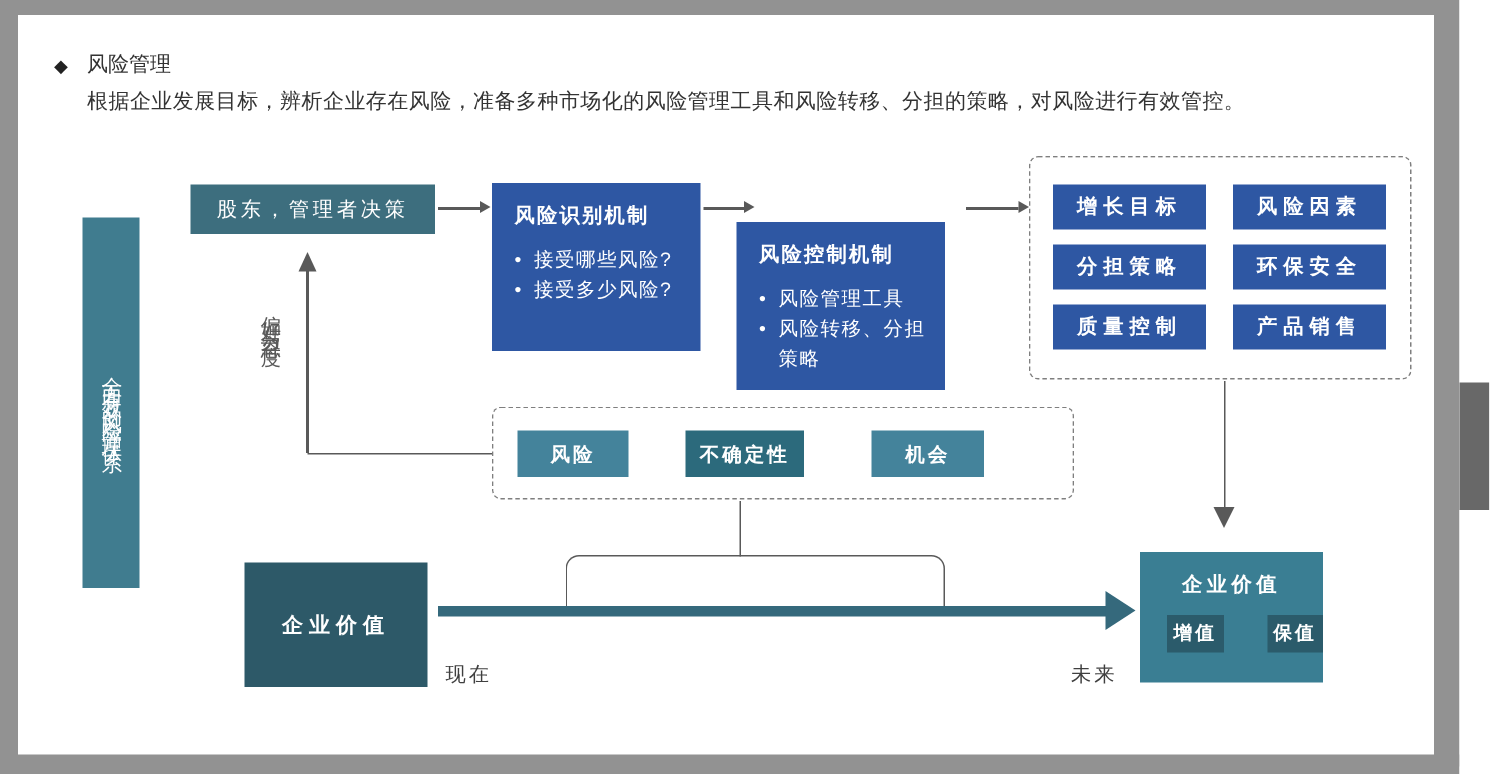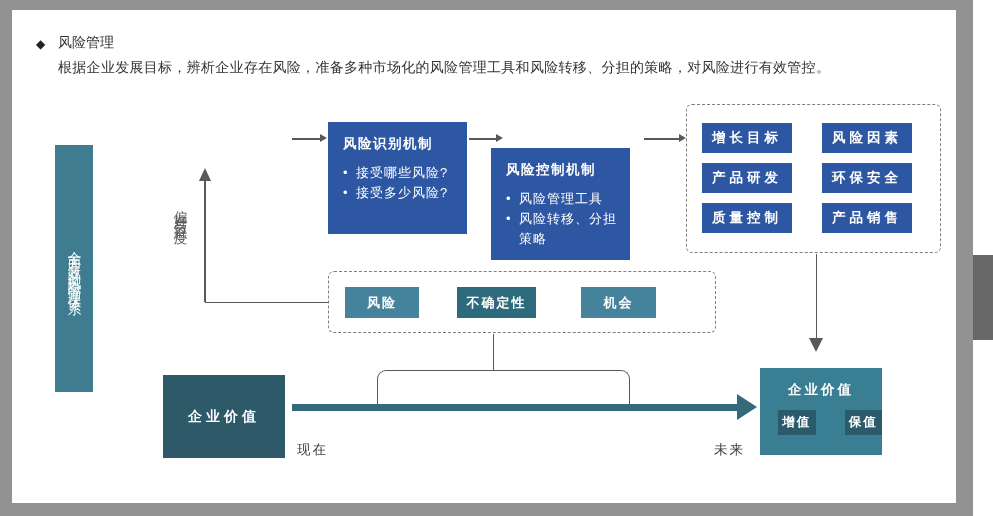--- a/index.html
+++ b/index.html
@@ -36,21 +36,21 @@
   .blue-box .bb-list { margin-top:10px; }
   .blue-box .bb-item { display:flex; font-size:13px; letter-spacing:1px; line-height:1.55; }
   .blue-box .bb-dot { width:13px; flex:0 0 13px; }
 
   .identify-box { left:328px; top:122px; }
   .control-box  { left:491px; top:122px;margin-top:26px; }
 
   
   .areas-panel { position:absolute; left:686px; top:104px; width:255px; height:149px;
     border:1px dashed #7f7f7f; border-radius:6px; }
-  .area-box { position:absolute; width:90px; height:30px; background:#2e57a3; color:#fff;
+  .area-box { position:absolute; width:102px; height:30px; background:#2e57a3; color:#fff;
     font-weight:bold; font-size:13.5px; letter-spacing:4px; display:flex; align-items:center; justify-content:center; }
   .a0 { left:15px;  top:18px; }  .a1 { left:135px; top:18px; }
   .a2 { left:15px;  top:58px; }  .a3 { left:135px; top:58px; }
   .a4 { left:15px;  top:98px; }  .a5 { left:135px; top:98px; }
 
   .uncert-panel { position:absolute; left:328px; top:271px; width:388px; height:62px;
     border:1px dashed #7f7f7f; border-radius:6px; }
   .uncert-box { position:absolute; top:15px; height:31px; color:#fff; font-weight:bold; font-size:13px;
     letter-spacing:2px; display:flex; align-items:center; justify-content:center; }
   .u0 { left:16px;  width:74px; background:#44839b; }
@@ -112,20 +112,21 @@
   <div class="frame frame-bottom"></div>
   <div class="scroll-track"></div>
   <div class="scroll-thumb"></div>
 
   <div class="hdr-bullet">◆</div>
   <div class="hdr-title">风险管理</div>
   <div class="hdr-sub">根据企业发展目标，辨析企业存在风险，准备多种市场化的风险管理工具和风险转移、分担的策略，对风险进行有效管控。</div>
 
   <div class="left-banner">全面有效的风险管理体系</div>
 
+  <div class="decision-box">股东，管理者决策</div>
 
   <div class="h-line arrow1">
       <span class="head-r"></span>
     </div>
   <div class="h-line arrow2">
       <span class="head-r"></span>
     </div>
   <div class="h-line arrow3">
       <span class="head-r"></span>
     </div>
@@ -154,21 +155,21 @@
       <div class="bb-item">
         <span class="bb-dot">•</span>
         <span>风险转移、分担策略</span>
       </div>
     </div>
   </div>
 
   <div class="areas-panel">
     <div class="area-box a0">增长目标</div>
     <div class="area-box a1">风险因素</div>
-    <div class="area-box a2">产品研发</div>
+    <div class="area-box a2">分担策略</div>
     <div class="area-box a3">环保安全</div>
     <div class="area-box a4">质量控制</div>
     <div class="area-box a5">产品销售</div>
   </div>
 
   <div class="v-line areas-vline"></div>
   <div class="tri-down areas-head"></div>
 
   <div class="uncert-panel">
     <div class="uncert-box u0">风险</div>

